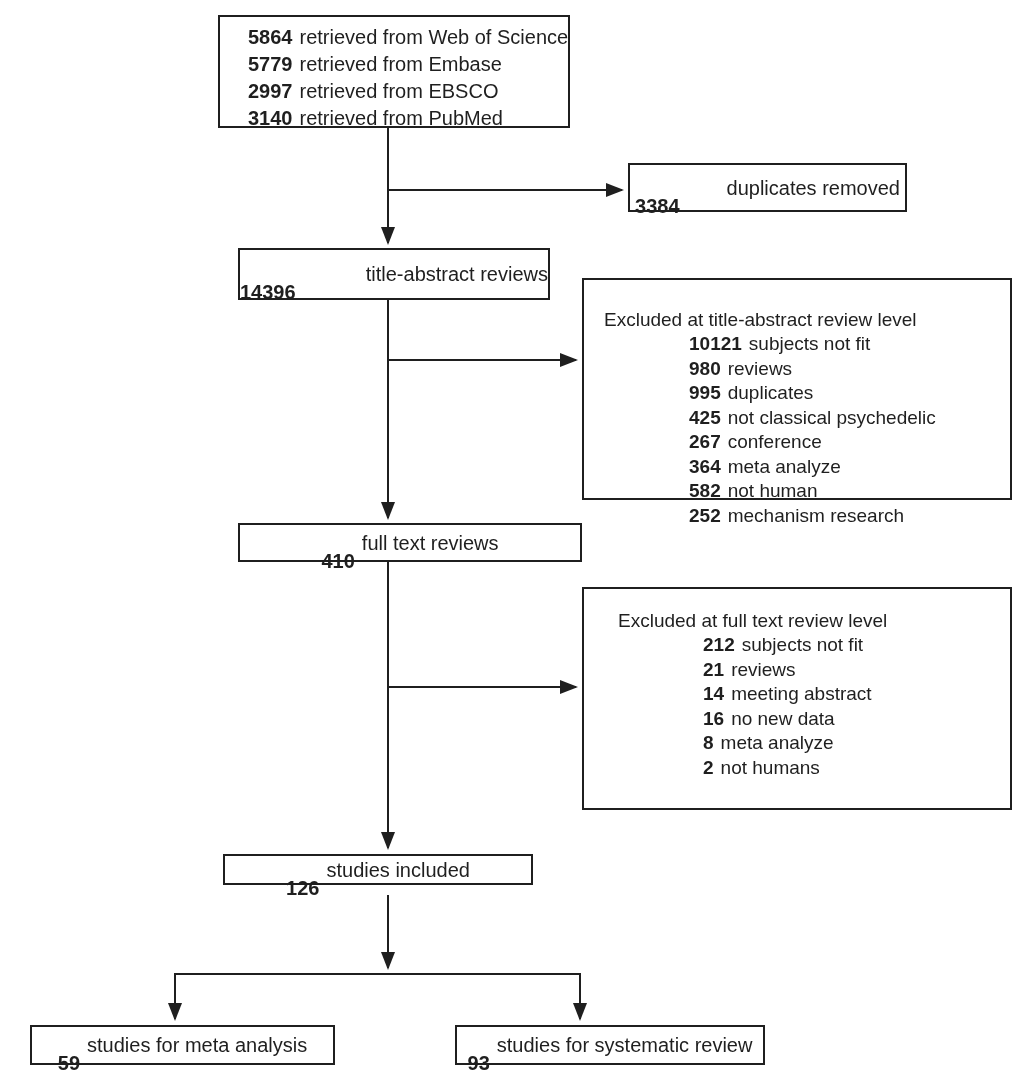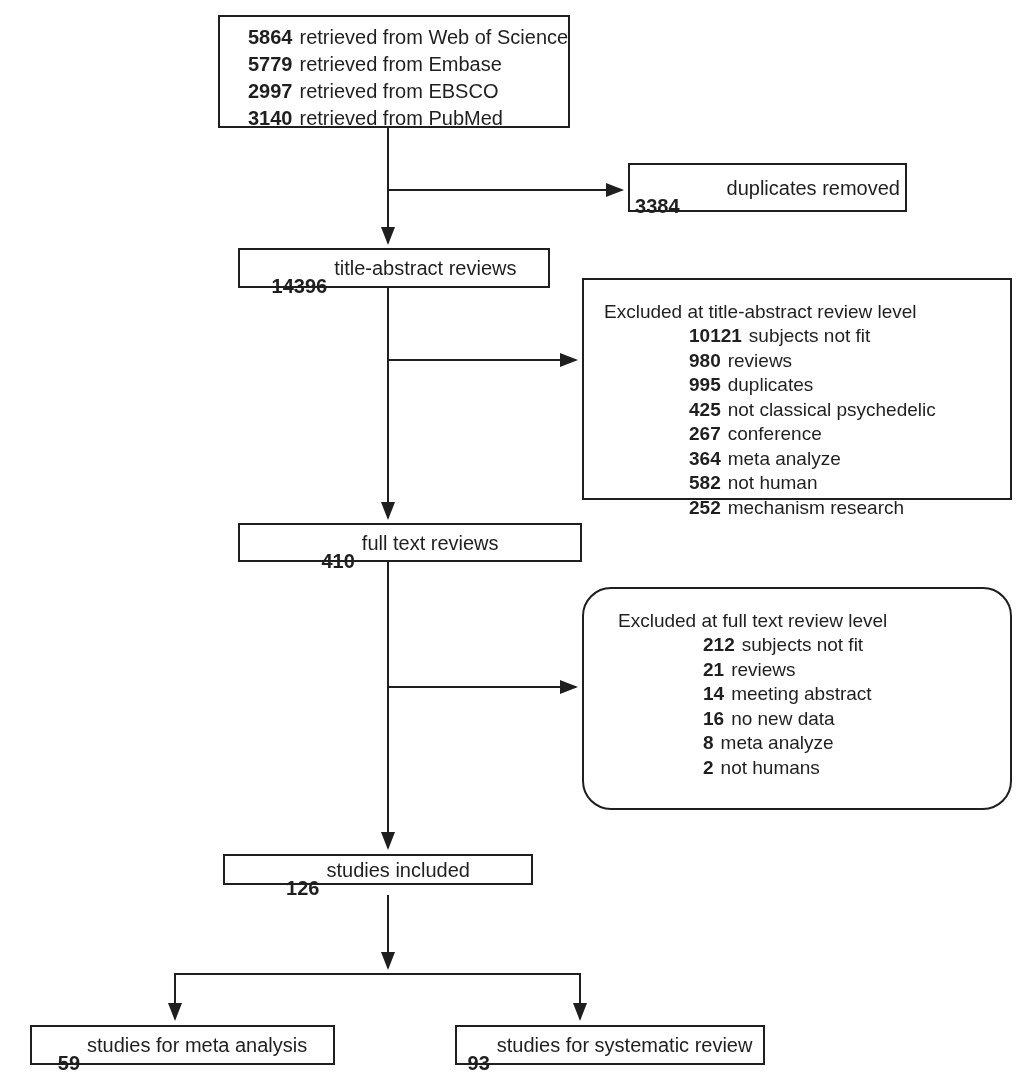--- a/index.html
+++ b/index.html
@@ -101,26 +101,26 @@
     <div class="src-line">
       <span class="num">3140</span><span>retrieved from PubMed</span>
     </div>
   </div>
 
   <div class="box center-box" style="left:628px; top:163px; width:279px; height:49px;gap:40px;">
     <span class="num">3384</span>
       <span>duplicates removed</span>
   </div>
 
-  <div class="box center-box" style="left:238px; top:248px; width:312px; height:40px;">
+  <div class="box center-box" style="left:238px; top:248px; width:312px; height:52px;justify-content:space-between;">
     <span class="num">14396</span>
       <span>title-abstract reviews</span>
   </div>
 
-  <div class="box excl-box" style="left:582px; top:278px; width:430px; height:222px; padding:20px 0 0 20px;">
+  <div class="box excl-box" style="left:582px; top:278px; width:430px; height:222px; padding:28px 0 0 20px;">
     <div class="excl-title">Excluded at title-abstract review level</div>
     <div class="excl-item">
       <span class="num">10121</span><span>subjects not fit</span>
     </div>
     <div class="excl-item">
       <span class="num">980</span><span>reviews</span>
     </div>
     <div class="excl-item">
       <span class="num">995</span><span>duplicates</span>
     </div>
@@ -139,21 +139,21 @@
     <div class="excl-item">
       <span class="num">252</span><span>mechanism research</span>
     </div>
   </div>
 
   <div class="box center-box" style="left:238px; top:523px; width:344px; height:39px;">
     <span class="num">410</span>
       <span>full text reviews</span>
   </div>
 
-  <div class="box excl-box" style="left:582px; top:587px; width:430px; height:223px; padding:20px 0 0 34px;border-radius:29px;">
+  <div class="box excl-box" style="left:582px; top:587px; width:430px; height:223px; padding:20px 0 0 34px;">
     <div class="excl-title">Excluded at full text review level</div>
     <div class="excl-item">
       <span class="num">212</span><span>subjects not fit</span>
     </div>
     <div class="excl-item">
       <span class="num">21</span><span>reviews</span>
     </div>
     <div class="excl-item">
       <span class="num">14</span><span>meeting abstract</span>
     </div>

